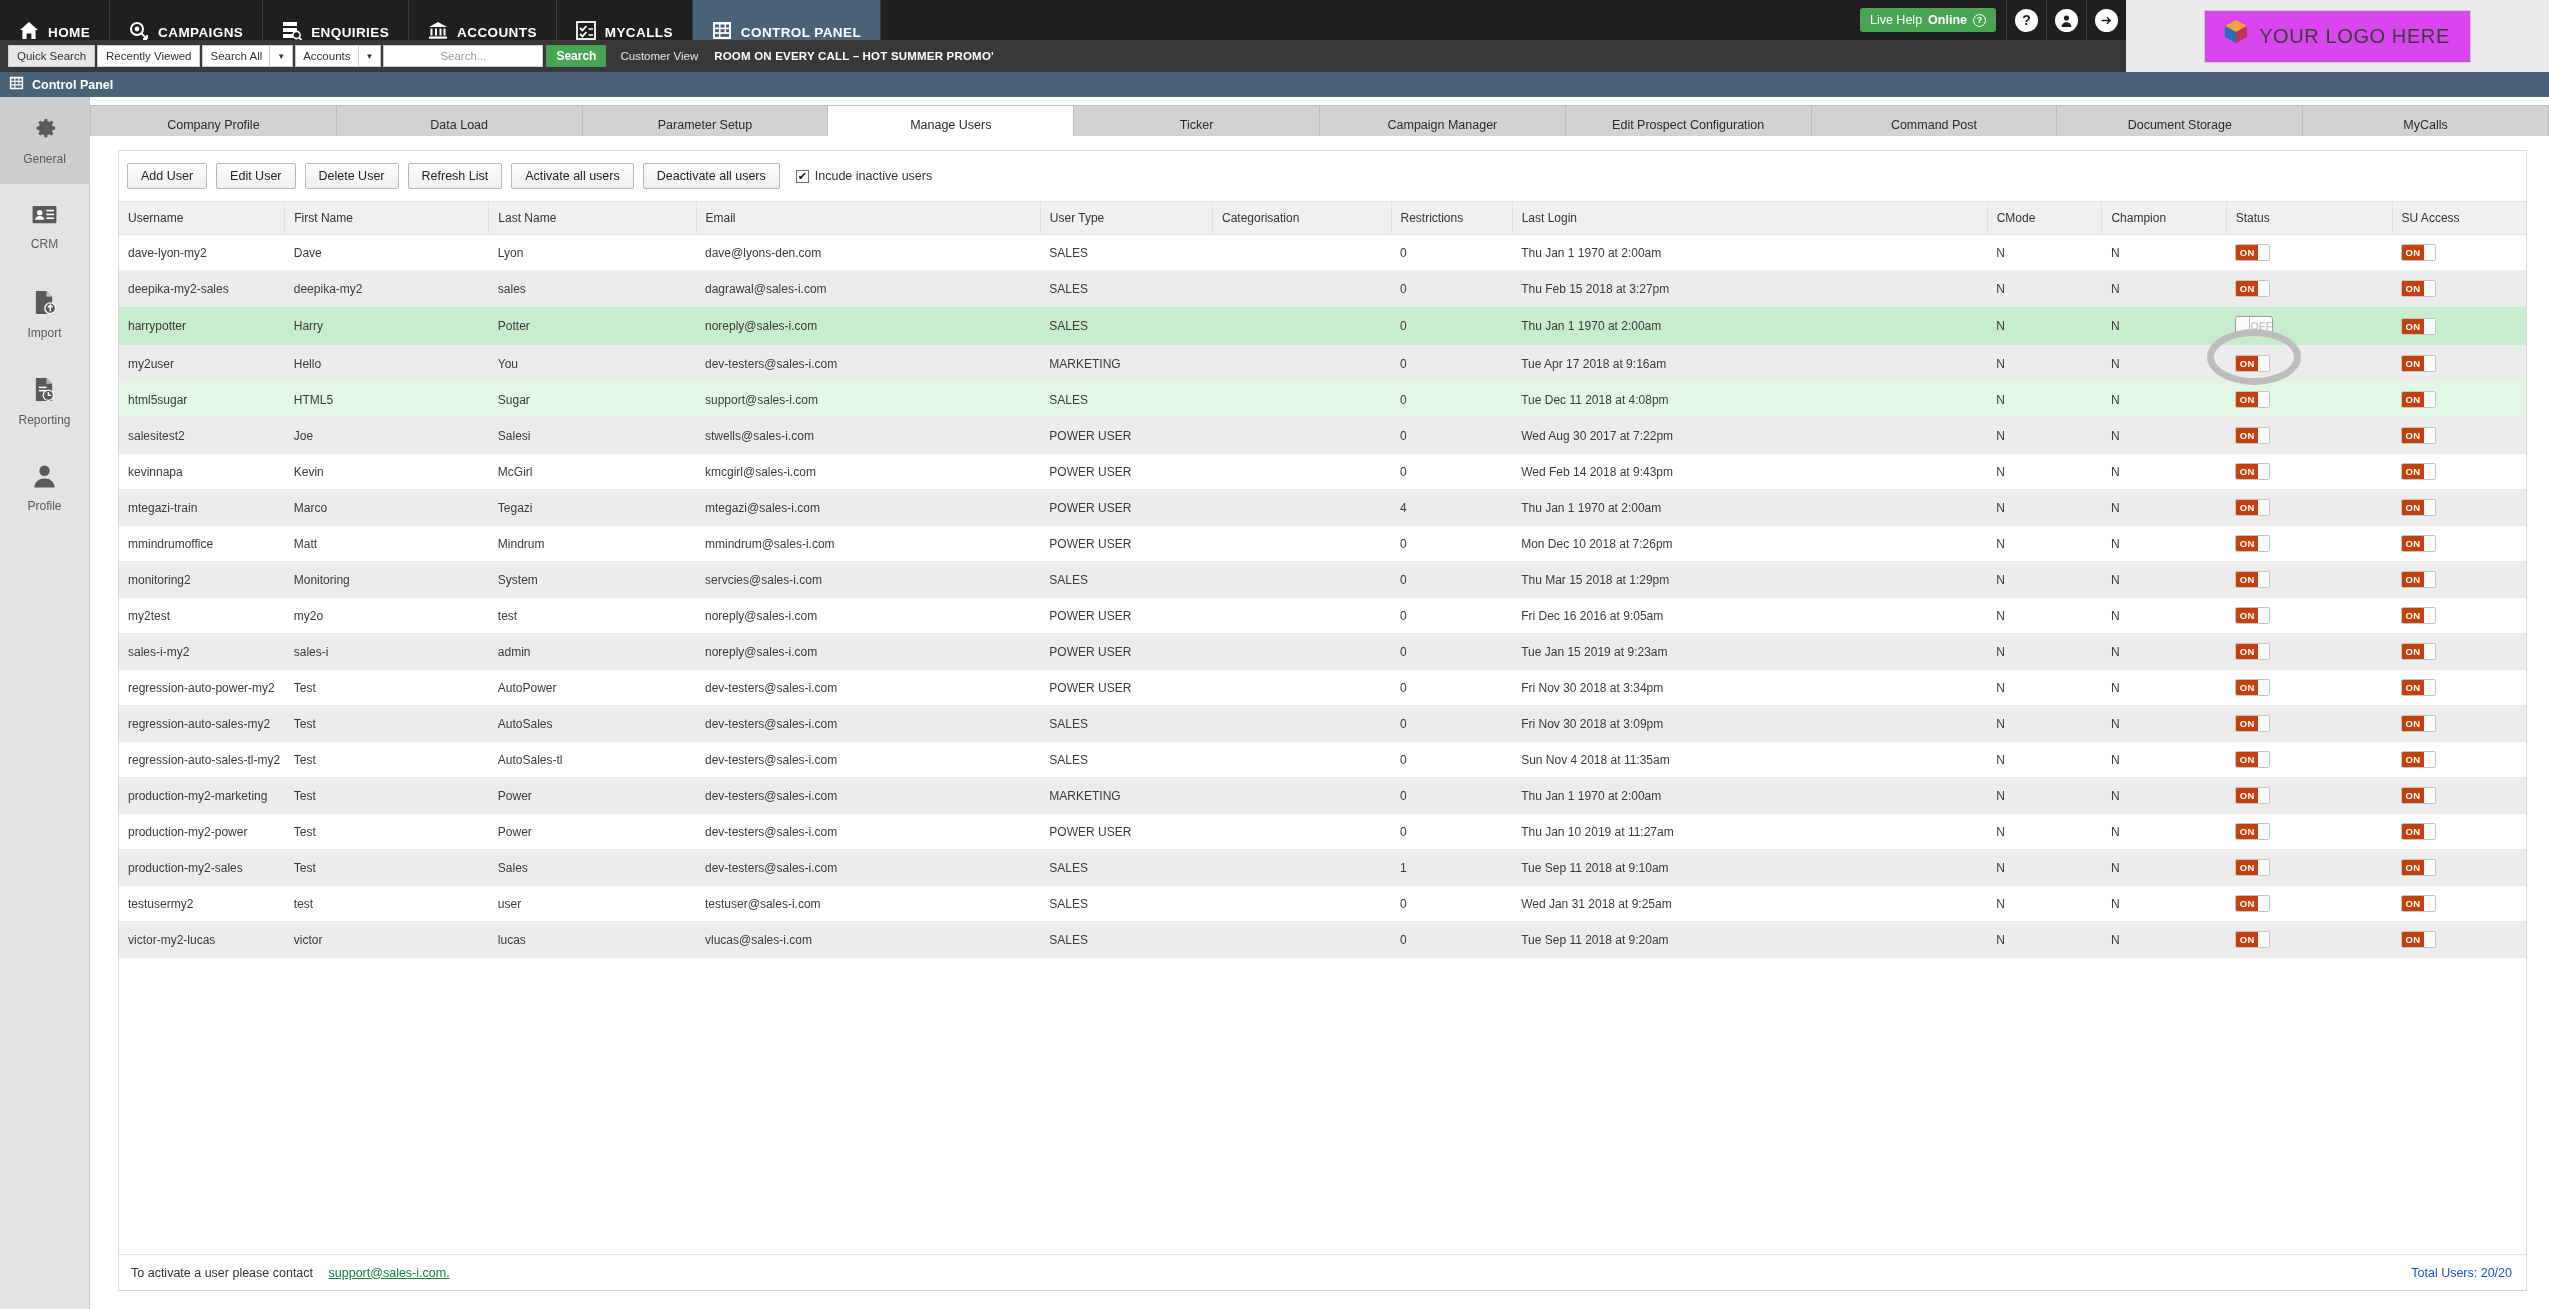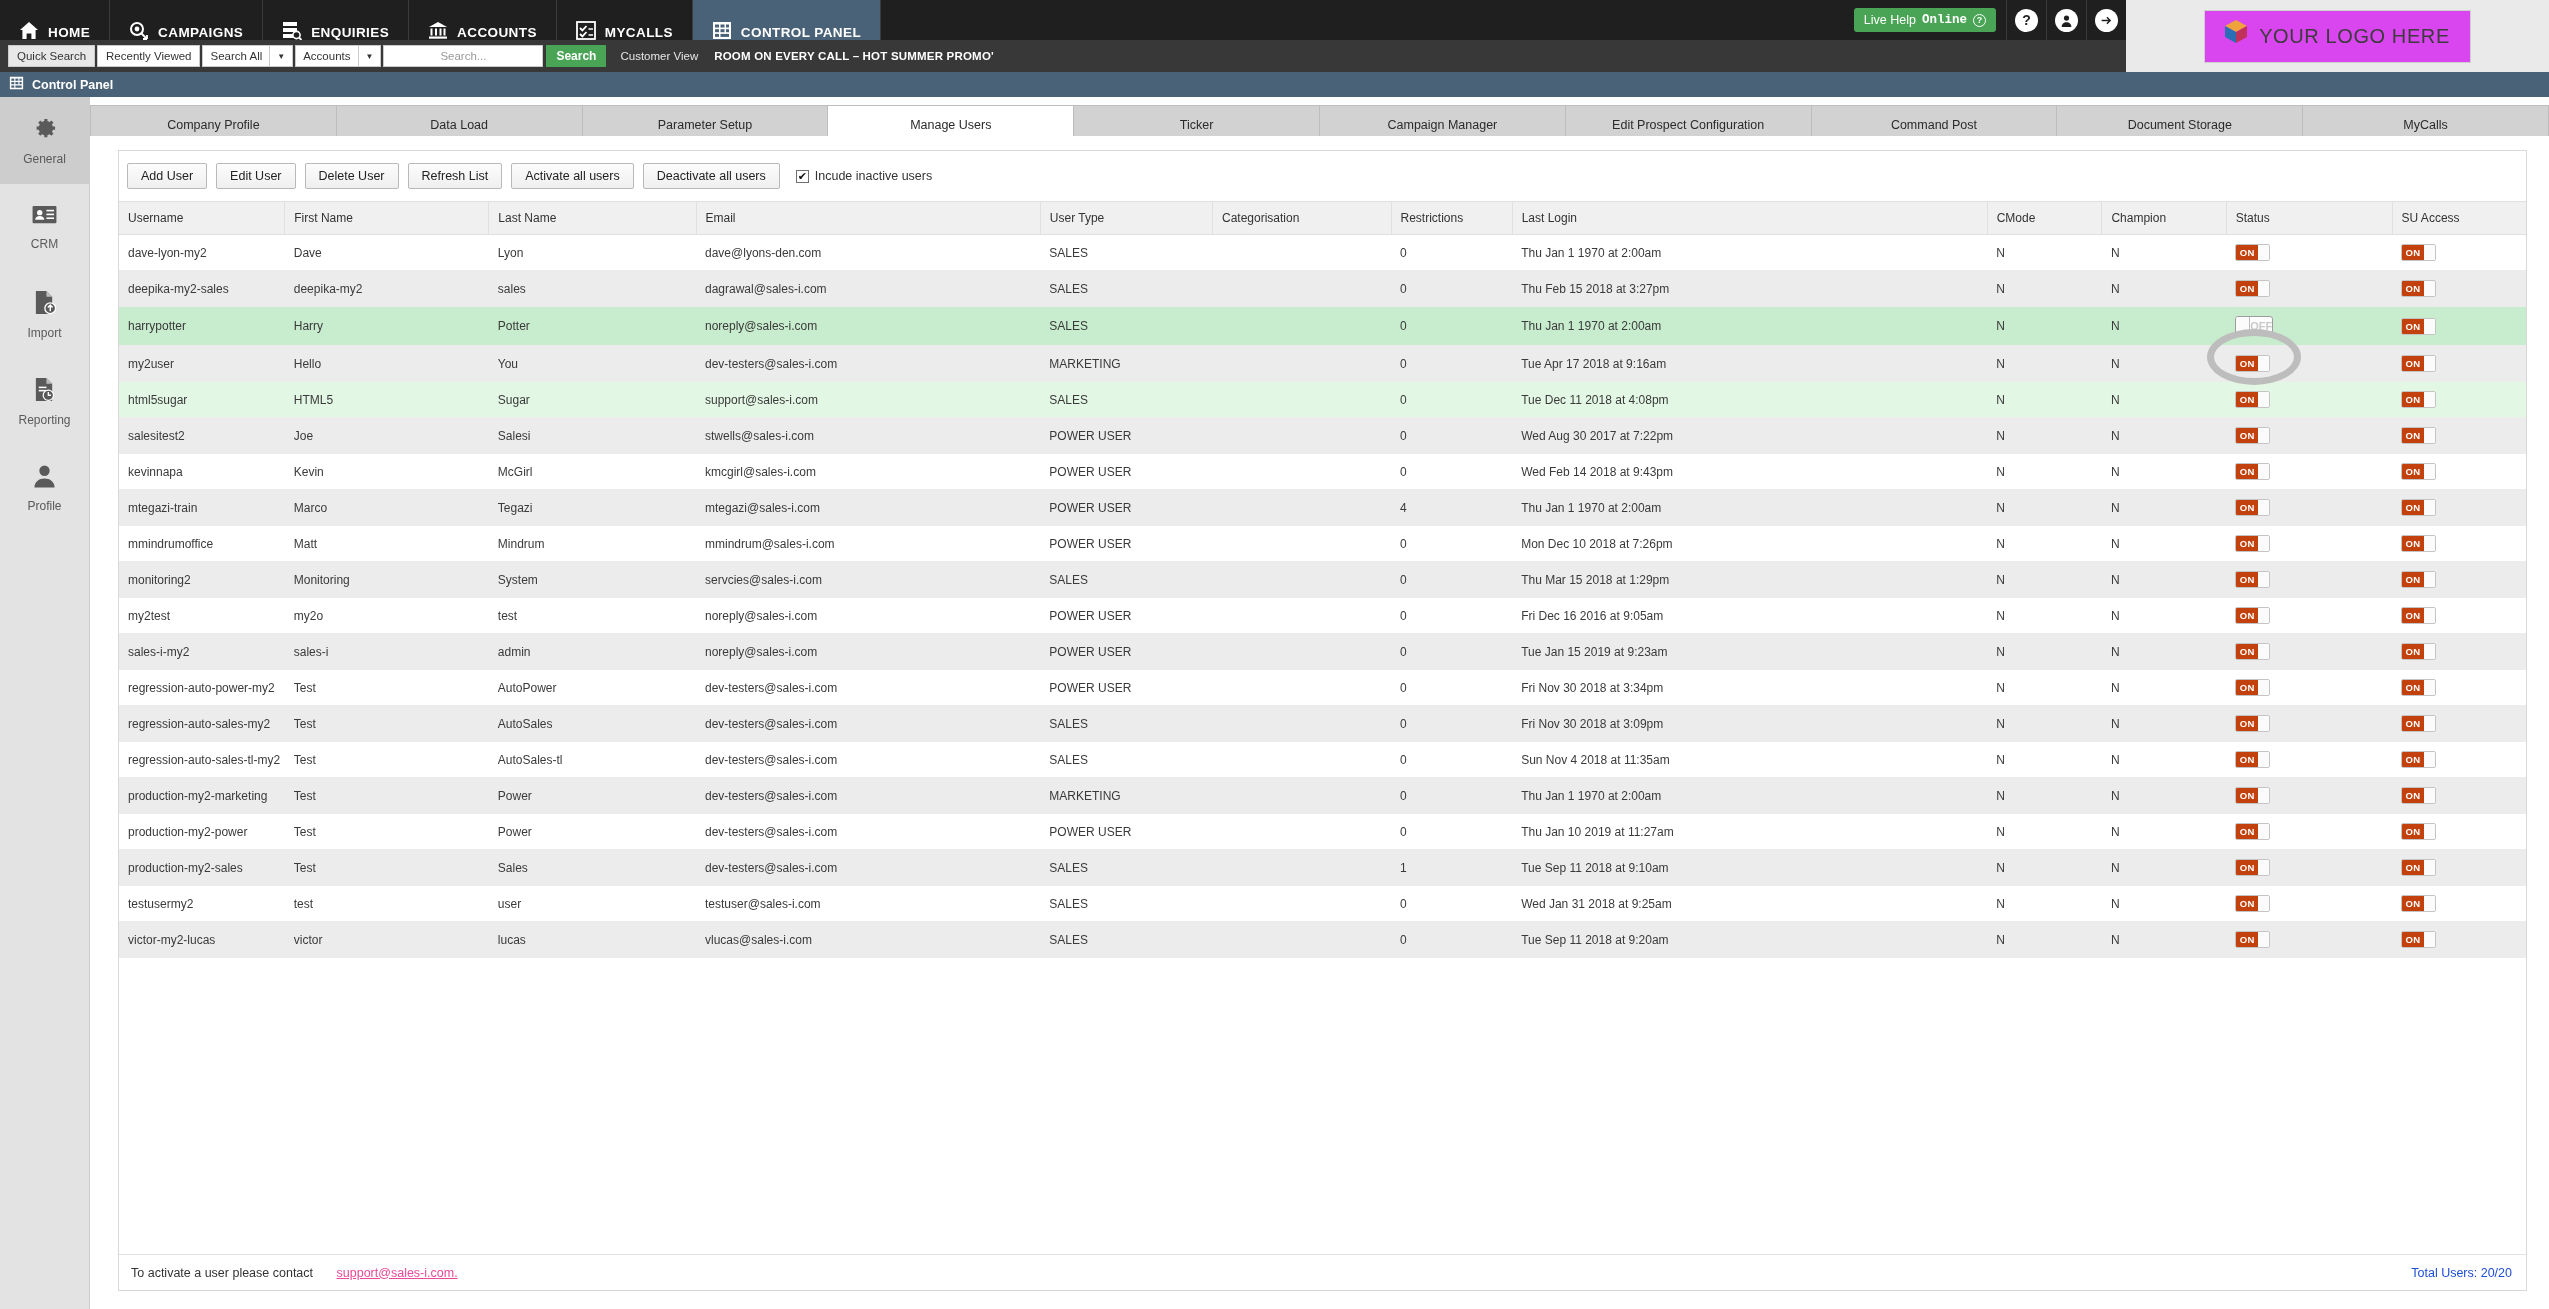--- a/index.html
+++ b/index.html
@@ -25,21 +25,21 @@
   .topnav-item.active { background: #4a6277; }
   .topnav-spacer { flex: 1; border-right: none; }
   .nv-icon { width: 20px; height: 19px; display: block; }
 
   .livehelp {
     display: flex; align-items: center; gap: 6px;
     background: #4aa455; color: #fff; border-radius: 3px;
     padding: 5px 10px; font-size: 12.5px; font-weight: normal;
     margin: auto 10px;
   }
-  .livehelp b { font-weight: bold; font-family: Liberation Mono, monospace; }
+  .livehelp b { font-weight: bold; }
   .lh-q {
     width: 13px; height: 13px; border: 1.4px solid #fff; border-radius: 50%;
     font-size: 9px; line-height: 11px; text-align: center; font-weight: bold;
   }
   .icon-cell {
     width: 40px; display: flex; align-items: center; justify-content: center;
     border-left: 1px solid #3b3b3b;
   }
   .circ-icon {
     width: 23px; height: 23px; border-radius: 50%; background: #fff;
@@ -203,21 +203,21 @@
     width: 94px; height: 56px; pointer-events: none;
   }
 
   
   .panel-footer {
     position: absolute; left: 0; right: 0; bottom: 0; height: 36px;
     border-top: 1px solid #e2e2e2; display: flex; align-items: center;
     justify-content: space-between; padding: 0 14px 0 12px;
   }
   .pf-left { font-size: 12.5px; color: #333; }
-  .pf-left a { color: #ec4899; margin-left: 20px; }
+  .pf-left a { color: #15803d; margin-left: 12px; }
   .pf-right { font-size: 12.5px; color: #1d4ed8; margin-left: 28px; }
 </style>
 </head>
 <body>
 
 <div class="topnav">
   <div class="topnav-item">
     <span class="nv-icon">
       <svg viewBox="0 0 20 19" width="20" height="19">
           <path fill="#fff" d="M10 1 1 9h2.4v9h4.2v-5.4h4.8V18h4.2V9H19z"></path>

